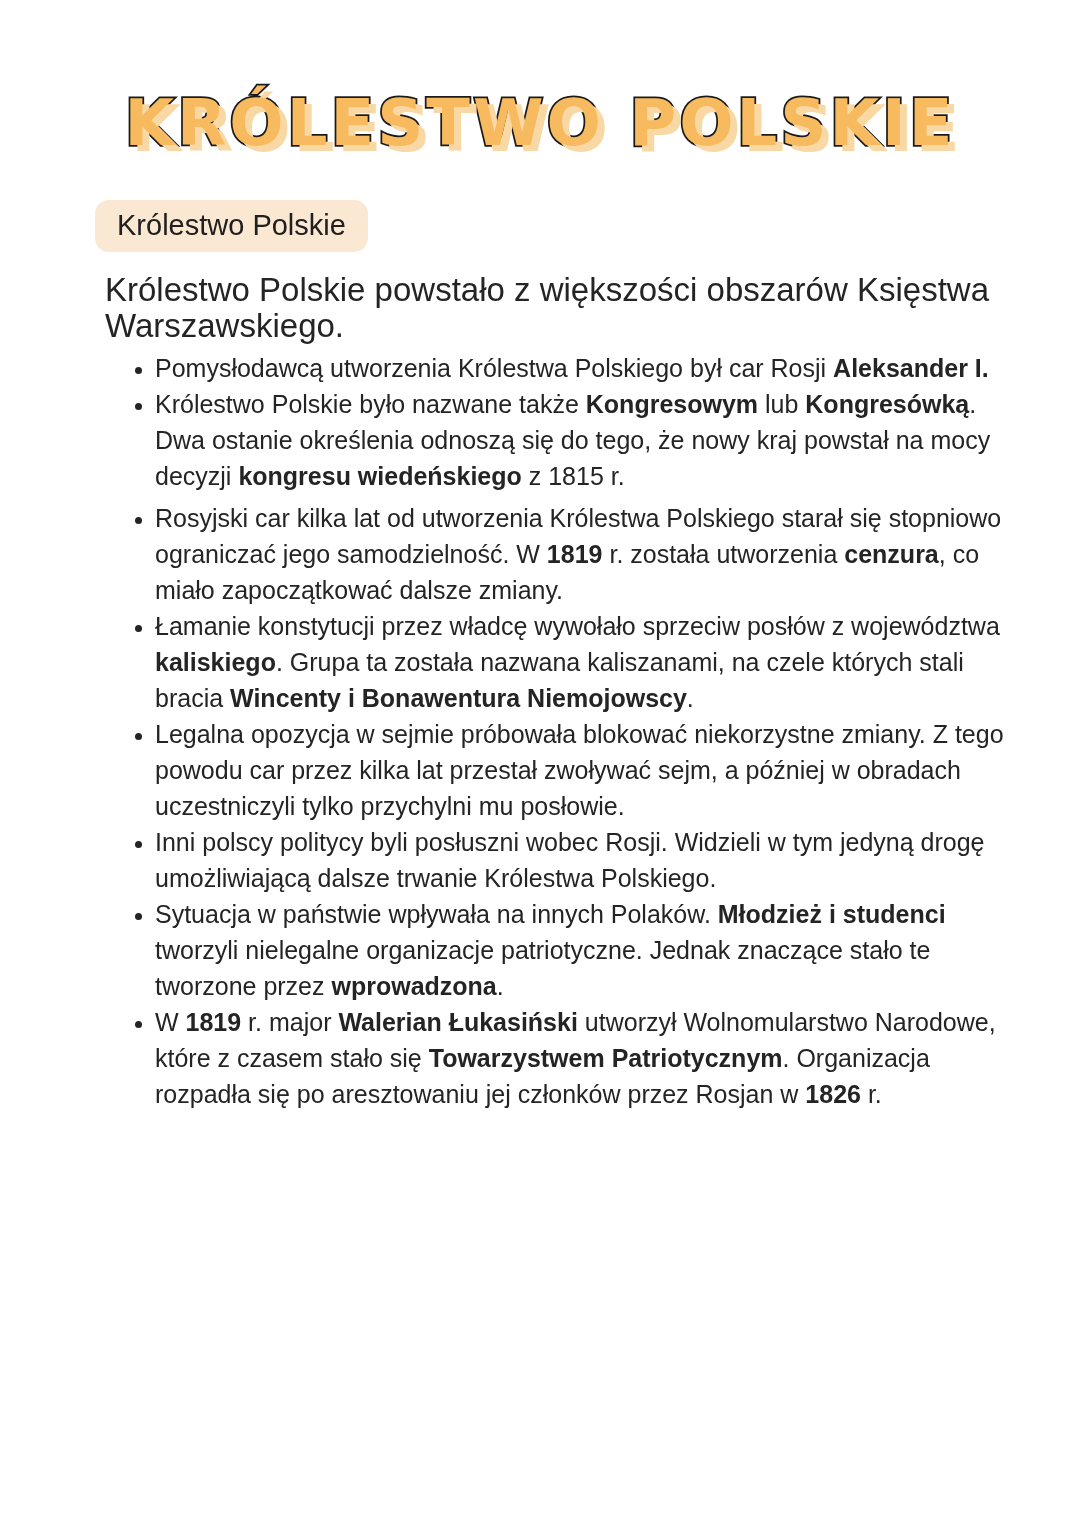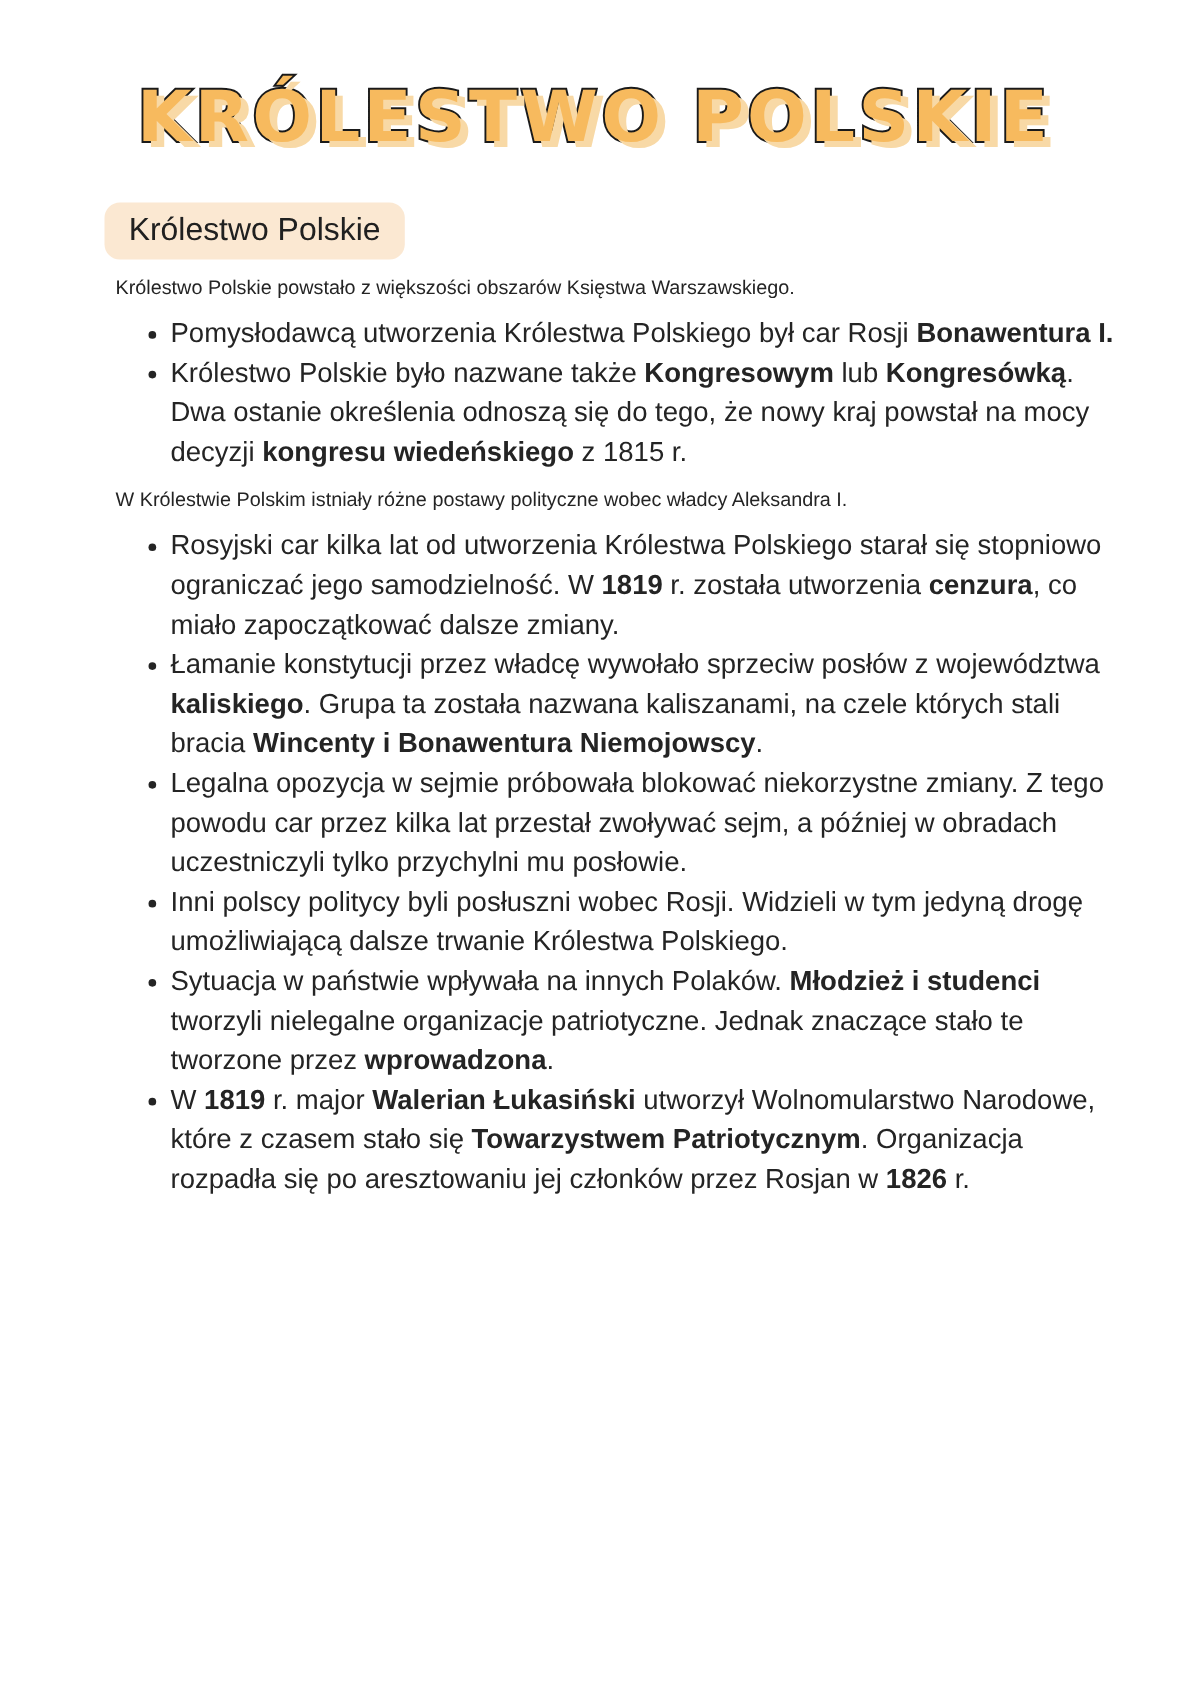--- a/index.html
+++ b/index.html
@@ -12,21 +12,21 @@
   html,body{margin:0;padding:0;background:#ffffff;}
   .page{
     position:relative;
     width:1080px;
     height:1528px;
     background:#ffffff;
     overflow:hidden;
     font-family:"Liberation Sans", sans-serif;
     color:var(--body-text);
     box-sizing:border-box;
-    padding-top:56px;
+    padding-top:72px;
   }
   .big-title{
     margin:0;
     text-align:center;
     font-family:"DejaVu Sans", sans-serif;
     font-size:64px;
     line-height:102px;
     font-weight:800;
     letter-spacing:3px;
     color:var(--title-fill);
@@ -39,46 +39,46 @@
     display:inline-block;
     margin:26px 0 0 95px;
     background:var(--heading-highlight);
     border-radius:14px;
     padding:9px 22px 11px 22px;
     font-size:29px;
     line-height:32px;
     color:#202020;
   }
   .intro{
-    margin:7px 70px 0 105px;
-    font-size:18px;
+    margin:20px 70px 0 105px;
+    font-size:33px;
     line-height:36px;
   }
   .bullets{
     margin:6px 60px 0 105px;
     padding:0 0 0 50px;
     font-size:25px;
     line-height:36px;
     list-style:disc outside;
   }
   .bullets li{margin:0;padding:0;}
   .bullets li::marker{color:var(--body-text);font-size:22px;}
   b{font-weight:bold;}
 </style>
 </head>
 <body>
 
 <div class="page">
   <h1 class="big-title">KRÓLESTWO POLSKIE</h1>
   <main id="content">
       <section><div class="section-heading">Królestwo Polskie</div><p class="intro">Królestwo Polskie powstało z większości obszarów Księstwa Warszawskiego.</p><ul class="bullets">
-          <li><span>Pomysłodawcą utworzenia Królestwa Polskiego był car Rosji </span><b>Bonawentura I.</b></li>
+          <li><span>Pomysłodawcą utworzenia Królestwa Polskiego był car Rosji </span><b>Aleksander I.</b></li>
           <li><span>Królestwo Polskie było nazwane także </span><b>Kongresowym</b><span> lub </span><b>Kongresówką</b><span>. Dwa ostanie określenia odnoszą się do tego, że nowy kraj powstał na mocy decyzji </span><b>kongresu wiedeńskiego</b><span> z 1815 r.</span></li>
         </ul></section>
-      <section><p class="intro">W Królestwie Polskim istniały różne postawy polityczne wobec władcy Aleksandra I.</p><ul class="bullets">
+      <section><ul class="bullets">
           <li><span>Rosyjski car kilka lat od utworzenia Królestwa Polskiego starał się stopniowo ograniczać jego samodzielność. W </span><b>1819</b><span> r. została utworzenia </span><b>cenzura</b><span>, co miało zapoczątkować dalsze zmiany.</span></li>
           <li><span>Łamanie konstytucji przez władcę wywołało sprzeciw posłów z województwa </span><b>kaliskiego</b><span>. Grupa ta została nazwana kaliszanami, na czele których stali bracia </span><b>Wincenty i Bonawentura Niemojowscy</b><span>.</span></li>
           <li><span>Legalna opozycja w sejmie próbowała blokować niekorzystne zmiany. Z tego powodu car przez kilka lat przestał zwoływać sejm, a później w obradach uczestniczyli tylko przychylni mu posłowie.</span></li>
           <li><span>Inni polscy politycy byli posłuszni wobec Rosji. Widzieli w tym jedyną drogę umożliwiającą dalsze trwanie Królestwa Polskiego.</span></li>
           <li><span>Sytuacja w państwie wpływała na innych Polaków. </span><b>Młodzież i studenci</b><span> tworzyli nielegalne organizacje patriotyczne. Jednak znaczące stało te tworzone przez </span><b>wprowadzona</b><span>.</span></li>
           <li><span>W </span><b>1819</b><span> r. major </span><b>Walerian Łukasiński</b><span> utworzył Wolnomularstwo Narodowe, które z czasem stało się </span><b>Towarzystwem Patriotycznym</b><span>. Organizacja rozpadła się po aresztowaniu jej członków przez Rosjan w </span><b>1826</b><span> r.</span></li>
         </ul></section>
     </main>
 </div>
 

